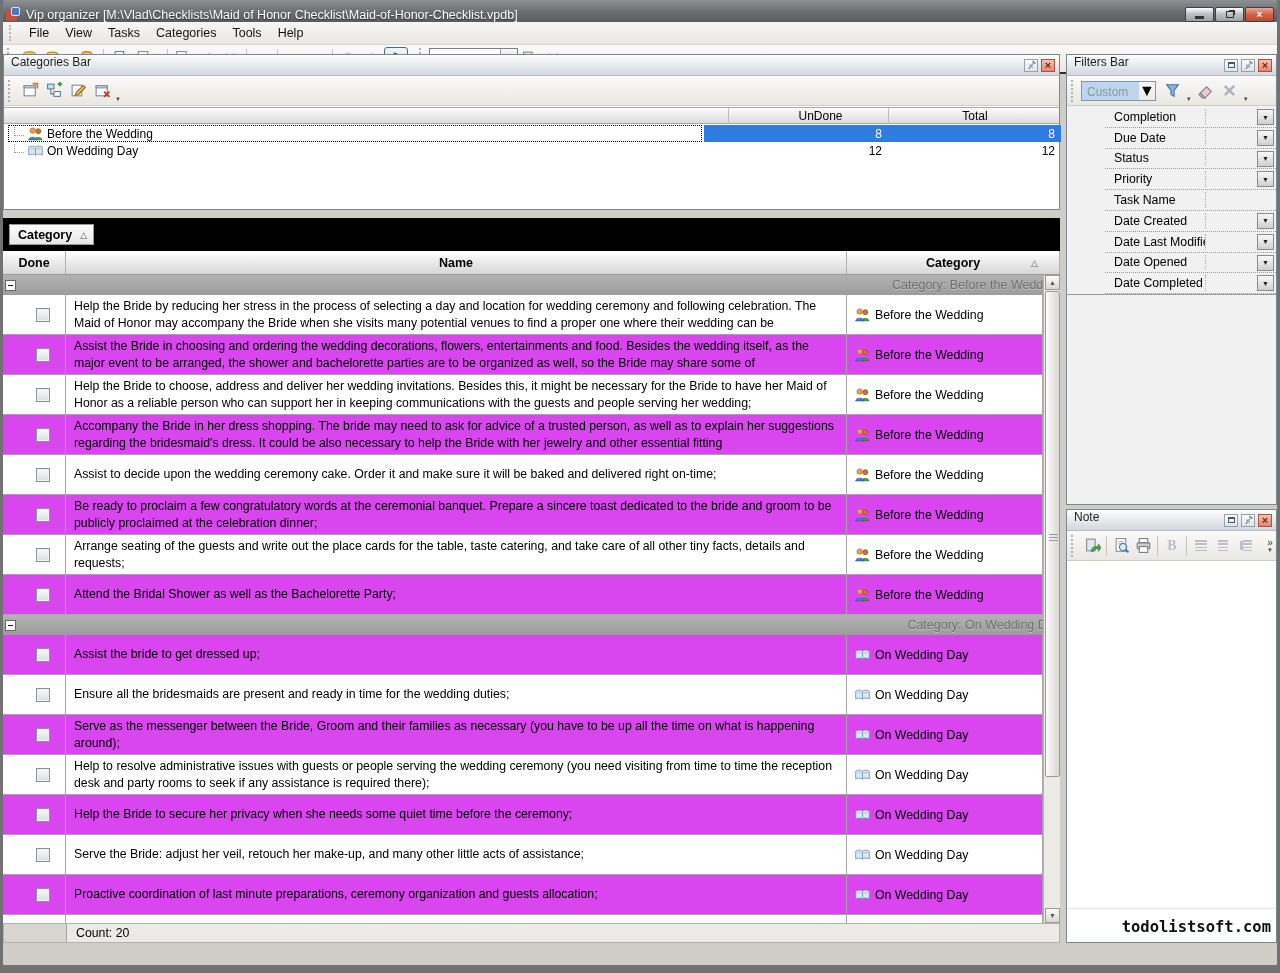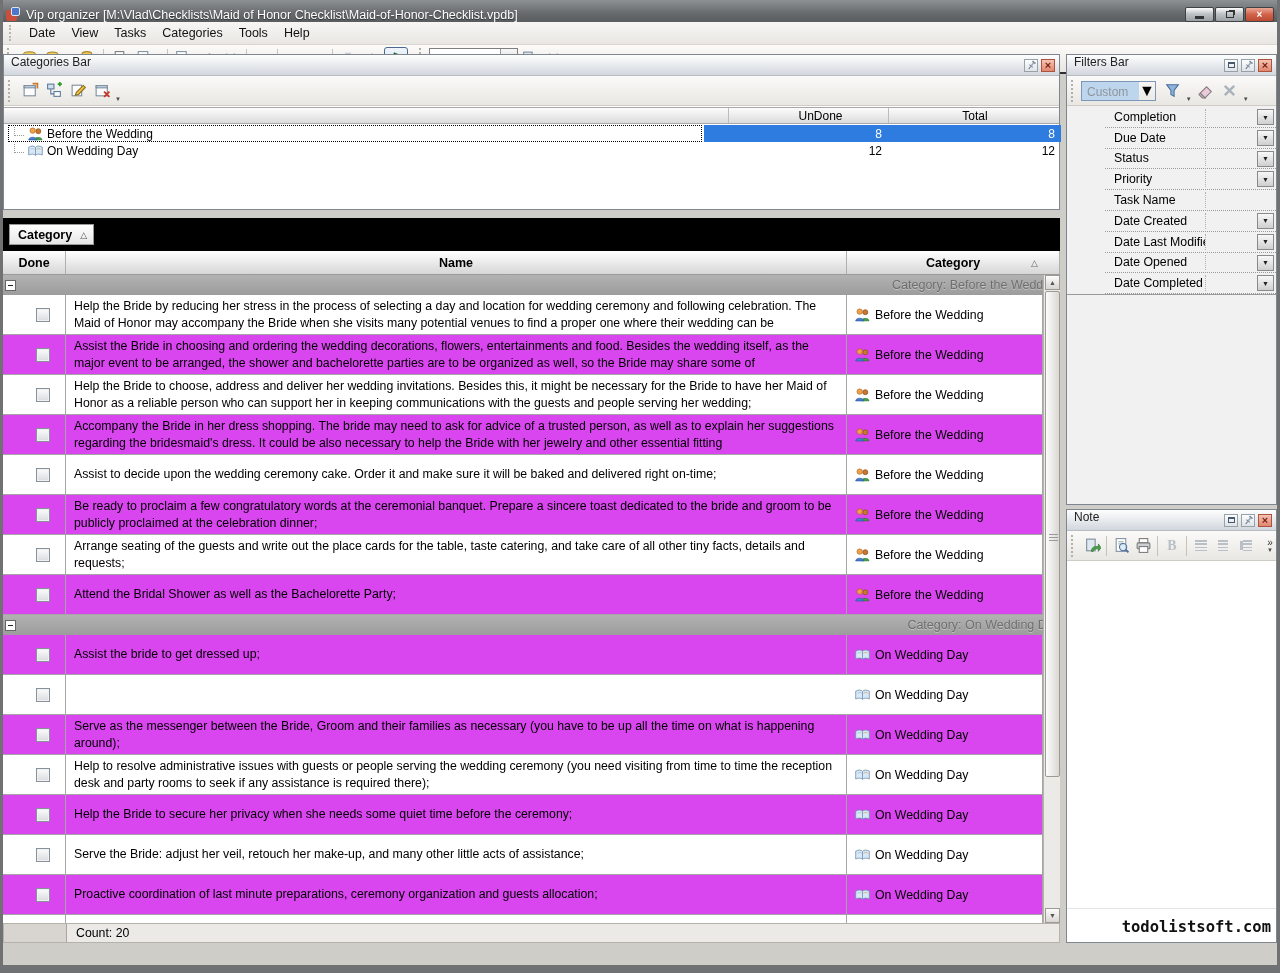--- a/index.html
+++ b/index.html
@@ -146,21 +146,21 @@
           <span class="minbar"></span>
         </span>
       <span class="wbtn">
           <span class="restbox"></span>
         </span>
       <span class="wbtn close">×</span>
     </span>
   </div>
 
   <div class="menubar" id="menubar">
-      <div class="menu-item">Date</div>
+      <div class="menu-item">File</div>
       <div class="menu-item">View</div>
       <div class="menu-item">Tasks</div>
       <div class="menu-item">Categories</div>
       <div class="menu-item">Tools</div>
       <div class="menu-item">Help</div>
     </div>
 
   <div class="toolbar">
     <span class="grip"></span>
     <span class="tbtn" data-icon="db">
@@ -556,20 +556,23 @@
               <path d="M9 5.2 C10 4.5 11.5 4.4 13 5" fill="none" stroke="#c8a96a" stroke-width=".9"></path>
             </svg>
           </span>
           <span>On Wedding Day</span>
         </div>
       </div>
       <div class="task-row light">
         <div class="cell-done">
           <span class="checkbox"></span>
         </div>
+        <div class="cell-name">
+          <span class="tasktext">Ensure all the bridesmaids are present and ready in time for the wedding duties;</span>
+        </div>
         <div class="cell-cat">
           <span class="ic16" data-icon="openbook">
             <svg width="17" height="14" viewBox="0 0 16 14">
               <path d="M1.2 3.2 C4 1.6 6.8 1.7 8 3.4 C9.2 1.7 12 1.6 14.8 3.2 V11 C12 9.7 9.2 9.8 8 11.4 C6.8 9.8 4 9.7 1.2 11 Z" fill="#d8e8f6" stroke="#6d8db0" stroke-width=".8"></path>
               <line x1="8" y1="3.4" x2="8" y2="11.4" stroke="#6d8db0" stroke-width=".8"></line>
               <path d="M3 5 C4.5 4.4 6 4.5 7 5.2" fill="none" stroke="#9ab4cc" stroke-width=".7"></path>
               <path d="M9 5.2 C10 4.5 11.5 4.4 13 5" fill="none" stroke="#c8a96a" stroke-width=".9"></path>
             </svg>
           </span>
           <span>On Wedding Day</span>

